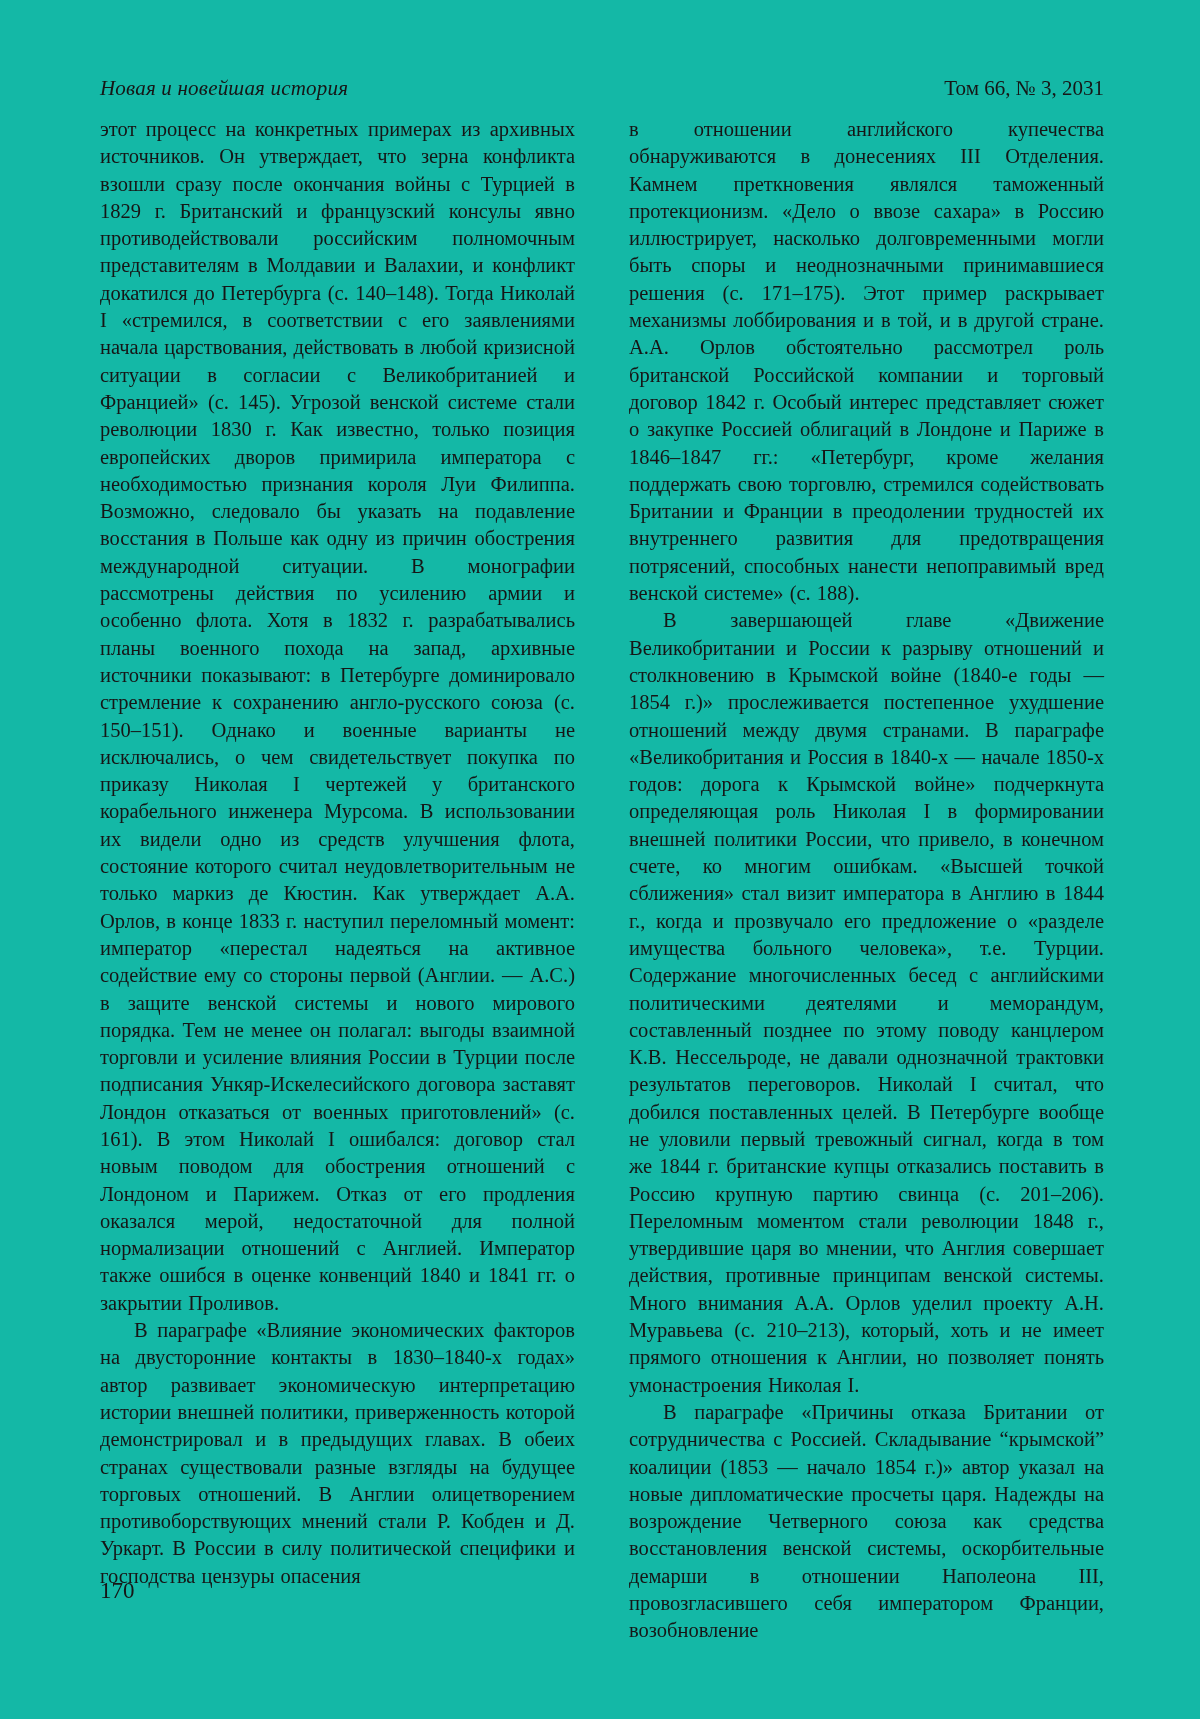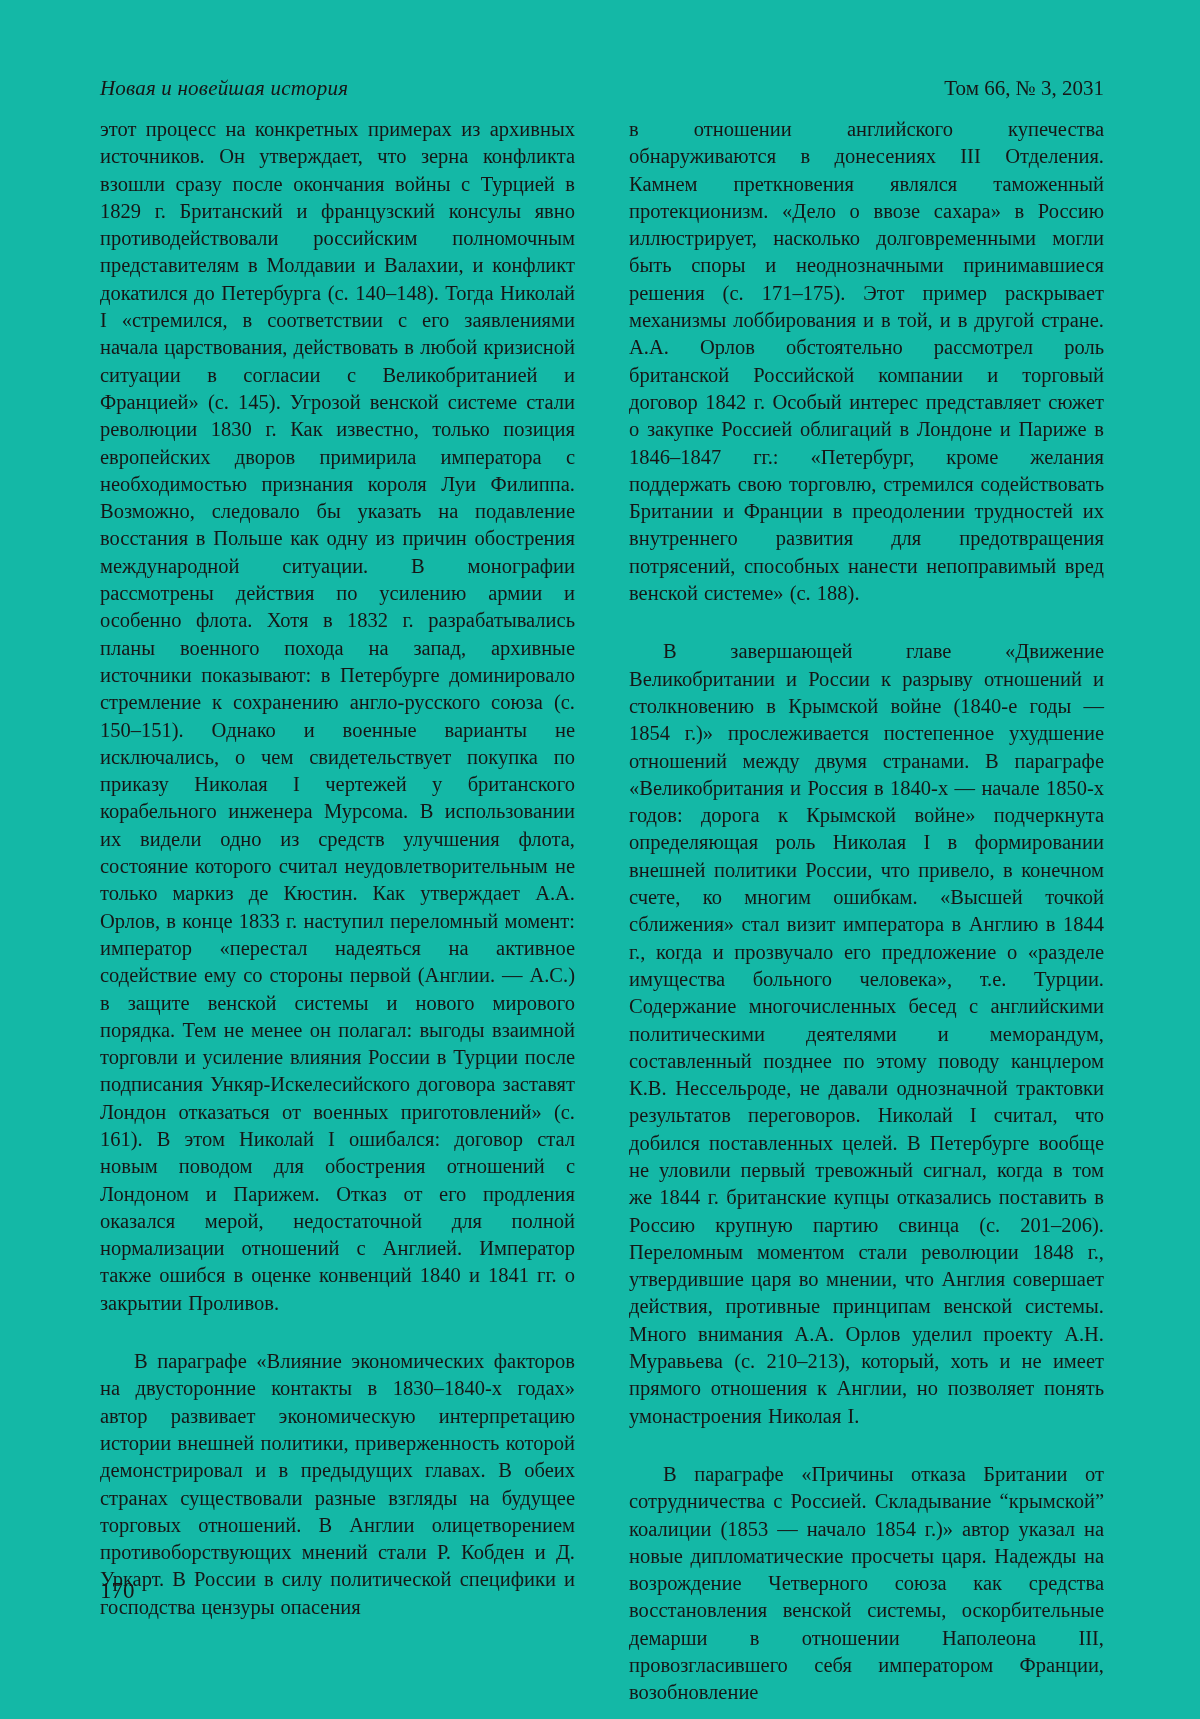--- a/index.html
+++ b/index.html
@@ -52,21 +52,20 @@
     font-size: 20.5px;
     line-height: 27.3px;
     word-spacing: 1px;
   }
   .column p {
     margin: 0;
     padding: 0;
   }
   .column p.indent {
     text-indent: 34px;
-    margin-top: 31px;
   }
   .footer {
     position: absolute;
     left: 100px;
     top: 1578px;
     font-size: 23px;
   }
 </style>
 </head>
 <body>

